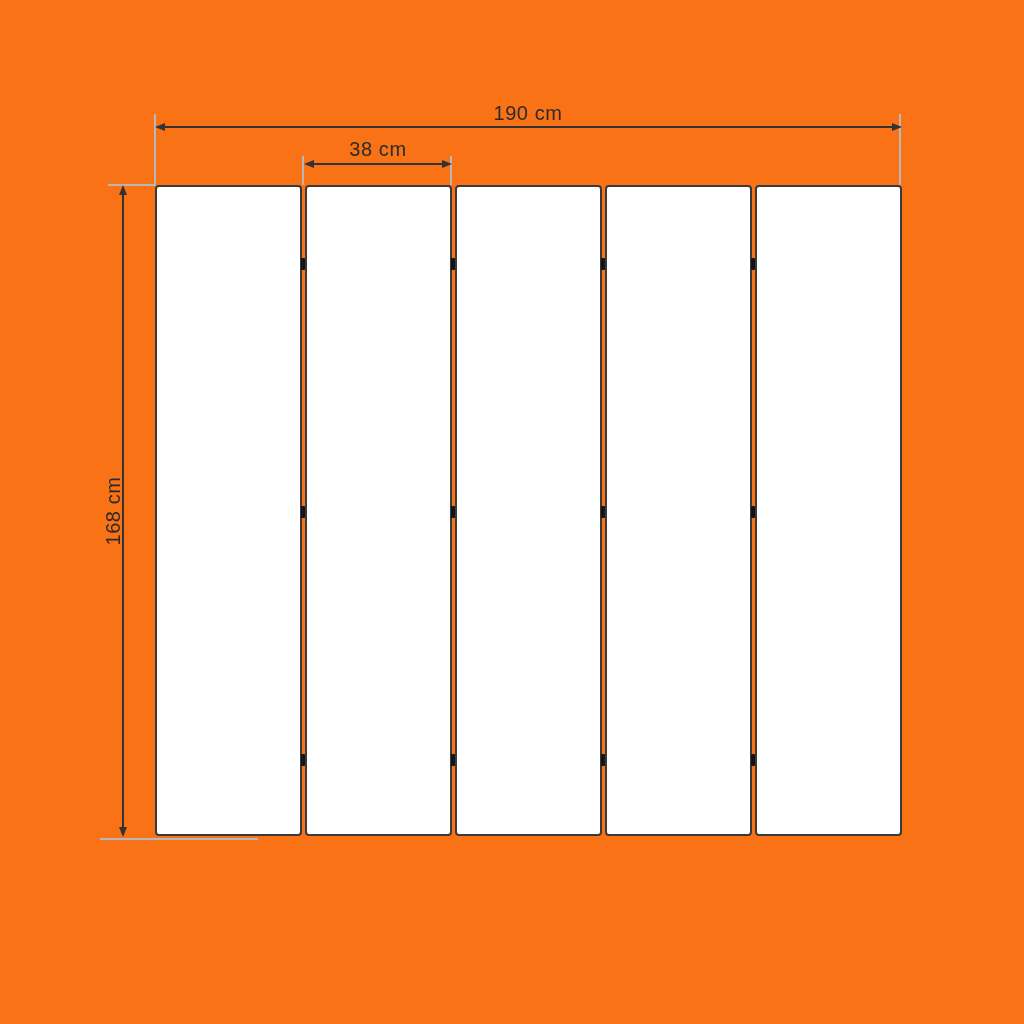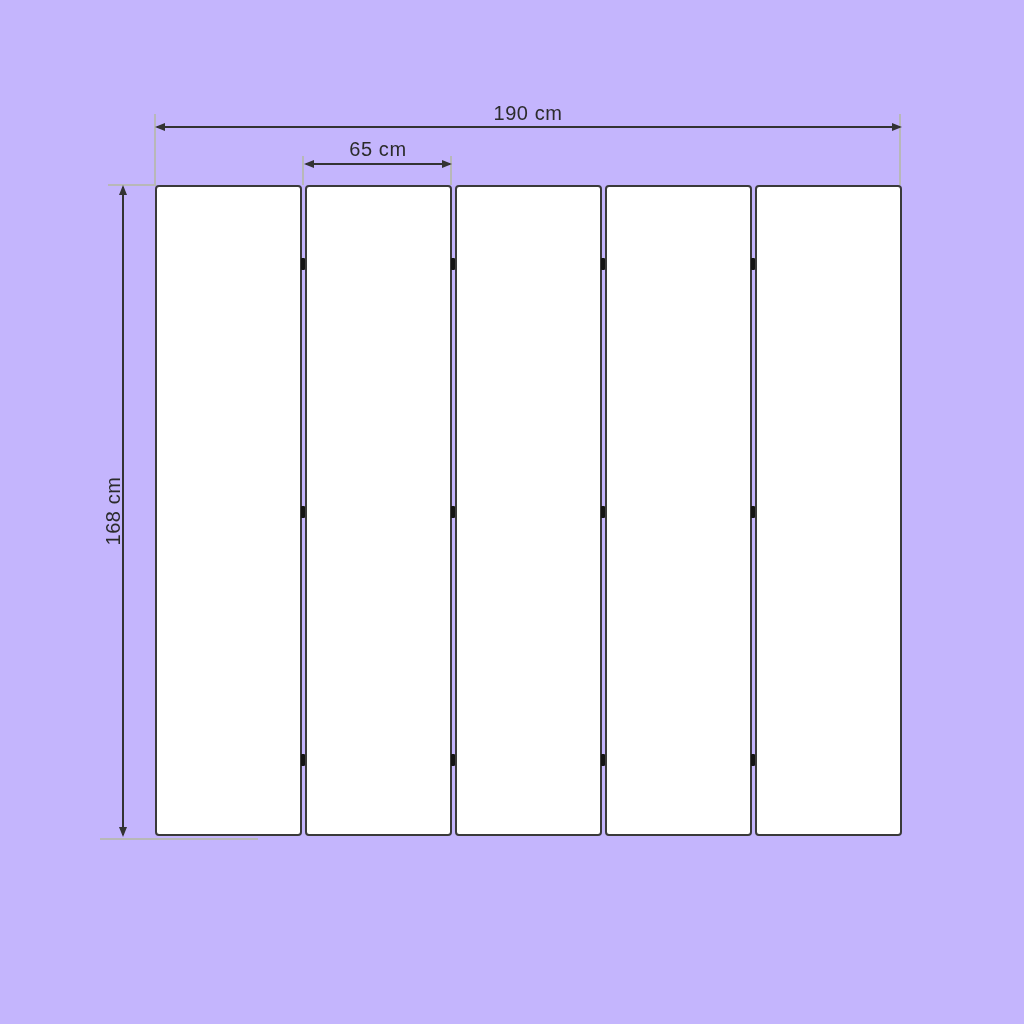--- a/index.html
+++ b/index.html
@@ -5,21 +5,21 @@
   html, body {
     margin: 0;
     padding: 0;
     background: #ffffff;
     font-family: "Liberation Sans", sans-serif;
   }
   .canvas {
     position: relative;
     width: 1024px;
     height: 1024px;
-    background: #c4b5fd;
+    background: #f97316;
     overflow: hidden;
   }
 
   
   .panel-row {
     position: absolute;
     left: 155px;
     top: 185px;
     width: 747px;
     height: 651px;
@@ -120,21 +120,21 @@
   <div class="dim h dim-total">
     <span class="ah ah-left"></span>
     <span class="ah ah-right"></span>
   </div>
   <div class="dim-label label-total">190 cm</div>
 
   <div class="dim h dim-panel">
     <span class="ah ah-left"></span>
     <span class="ah ah-right"></span>
   </div>
-  <div class="dim-label label-panel">65 cm</div>
+  <div class="dim-label label-panel">38 cm</div>
 
   <div class="dim v dim-height">
     <span class="ah ah-up"></span>
     <span class="ah ah-down"></span>
   </div>
   <div class="dim-label label-height">168 cm</div>
 
 </div>
 
 </body></html>

